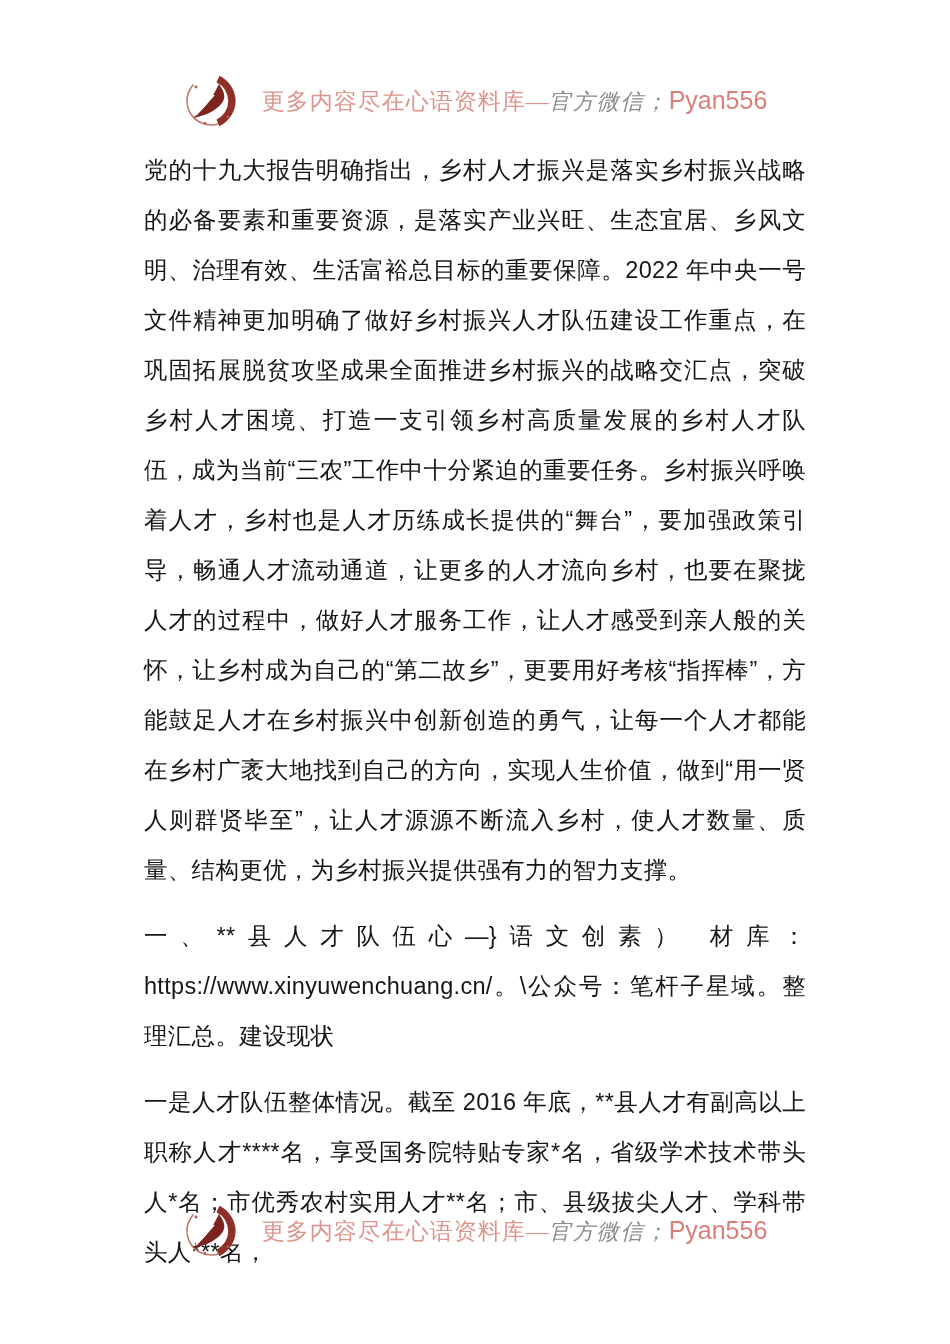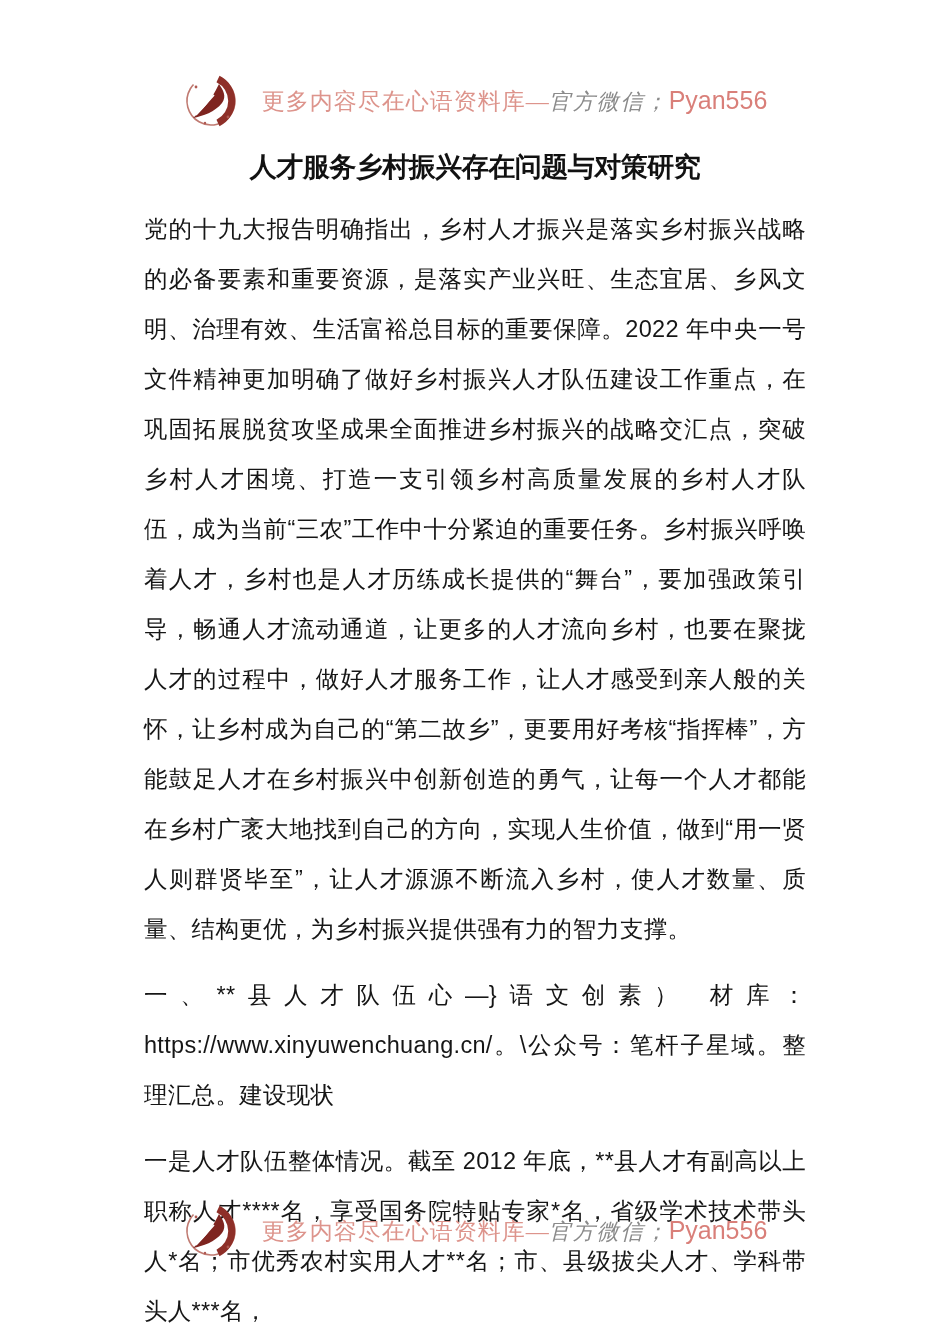--- a/index.html
+++ b/index.html
@@ -78,26 +78,25 @@
         <path d="M10 45 C 19 37, 27 30, 36 11 C 40 17, 44 23, 39 30 C 32 39, 20 43, 10 45 Z" fill="#7e241f"></path>
         <line x1="13" y1="42" x2="31" y2="22" stroke="#ffffff" stroke-width="1.6"></line>
         <circle cx="13" cy="14" r="1.4" fill="#b05a52"></circle>
         <circle cx="45" cy="44" r="1.4" fill="#b05a52"></circle>
         <circle cx="22" cy="50" r="1.2" fill="#b05a52"></circle>
       </svg>
     </span>
     <span class="banner-text"><span class="brand">更多内容尽在心语资料库</span><span class="divider">—</span><span class="wechat-label">官方微信；</span><span class="wechat-id">Pyan556</span></span>
   </div>
 
-  <h1 class="doc-title">人才服务乡村振兴存在问题与对策研究</h1>
 
   <div class="doc-body">
     <p>党的十九大报告明确指出，乡村人才振兴是落实乡村振兴战略的必备要素和重要资源，是落实产业兴旺、生态宜居、乡风文明、治理有效、生活富裕总目标的重要保障。2022 年中央一号文件精神更加明确了做好乡村振兴人才队伍建设工作重点，在巩固拓展脱贫攻坚成果全面推进乡村振兴的战略交汇点，突破乡村人才困境、打造一支引领乡村高质量发展的乡村人才队伍，成为当前“三农”工作中十分紧迫的重要任务。乡村振兴呼唤着人才，乡村也是人才历练成长提供的“舞台”，要加强政策引导，畅通人才流动通道，让更多的人才流向乡村，也要在聚拢人才的过程中，做好人才服务工作，让人才感受到亲人般的关怀，让乡村成为自己的“第二故乡”，更要用好考核“指挥棒”，方能鼓足人才在乡村振兴中创新创造的勇气，让每一个人才都能在乡村广袤大地找到自己的方向，实现人生价值，做到“用一贤人则群贤毕至”，让人才源源不断流入乡村，使人才数量、质量、结构更优，为乡村振兴提供强有力的智力支撑。</p>
     <p>一、**县人才队伍心—}语文创素） 材库：https://www.xinyuwenchuang.cn/。\公众号：笔杆子星域。整理汇总。建设现状</p>
-    <p>一是人才队伍整体情况。截至 2012 年底，**县人才有副高以上职称人才****名，享受国务院特贴专家*名，省级学术技术带头人*名；市优秀农村实用人才**名；市、县级拔尖人才、学科带头人***名，</p>
+    <p>一是人才队伍整体情况。截至 2016 年底，**县人才有副高以上职称人才****名，享受国务院特贴专家*名，省级学术技术带头人*名；市优秀农村实用人才**名；市、县级拔尖人才、学科带头人***名，</p>
   </div>
 
   <div class="banner banner-footer">
     <span class="logo">
       <svg viewBox="0 0 56 56" width="56" height="56">
         <circle cx="28" cy="28" r="24" fill="none" stroke="#c07a71" stroke-width="1.6" stroke-dasharray="118 33" transform="rotate(-60 28 28)"></circle>
         <path d="M35 6 A 24.5 24.5 0 0 1 35 50" fill="none" stroke="#8e2f28" stroke-width="7"></path>
         <path d="M10 45 C 19 37, 27 30, 36 11 C 40 17, 44 23, 39 30 C 32 39, 20 43, 10 45 Z" fill="#7e241f"></path>
         <line x1="13" y1="42" x2="31" y2="22" stroke="#ffffff" stroke-width="1.6"></line>
         <circle cx="13" cy="14" r="1.4" fill="#b05a52"></circle>

